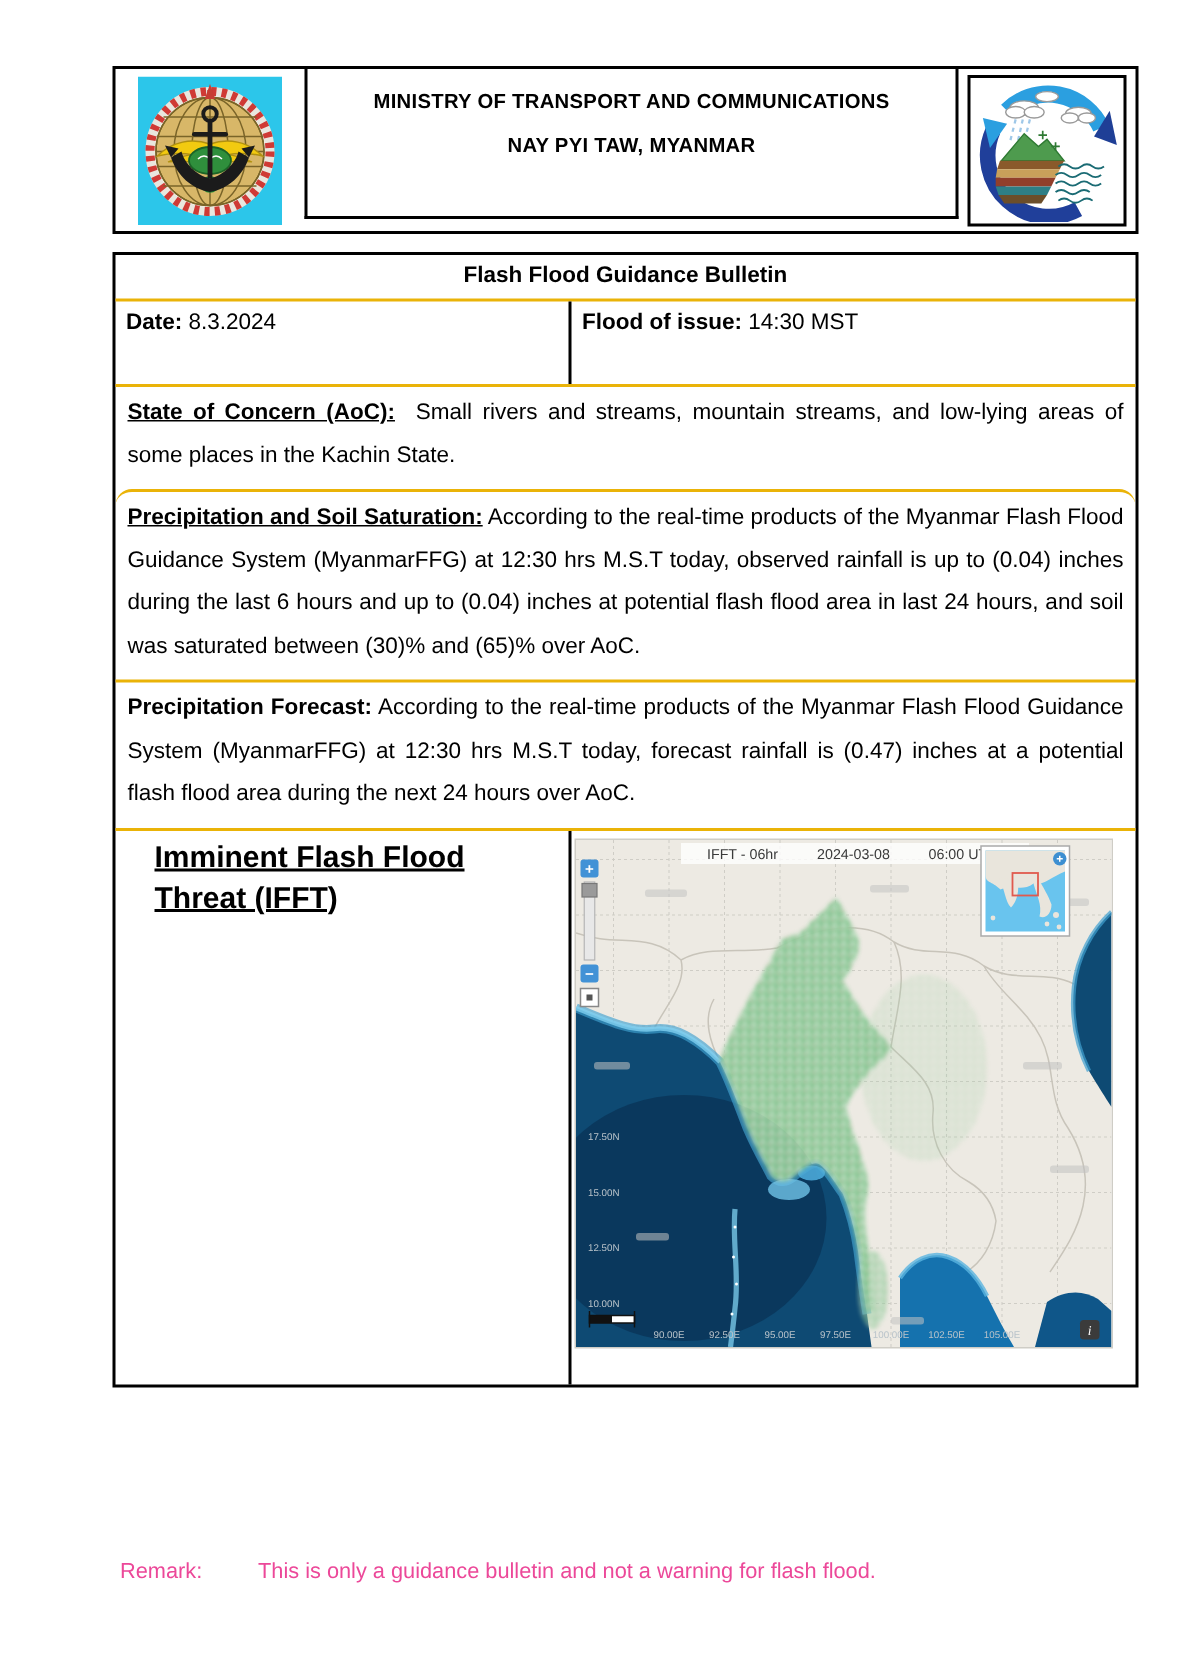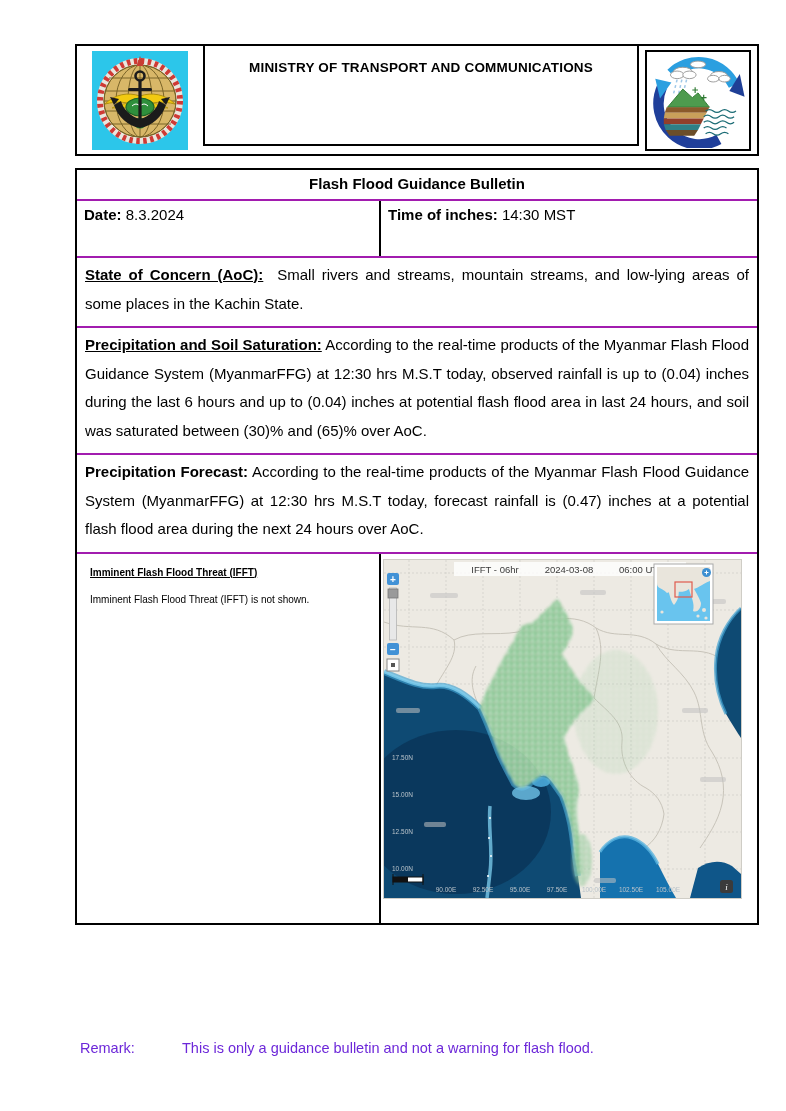--- a/index.html
+++ b/index.html
@@ -9,43 +9,43 @@
   
   .header-box{position:absolute;left:75px;top:44px;width:684px;height:112px;border:2px solid #000;box-sizing:border-box;display:flex;background:#fff;}
   .hcell-logo-left{width:126px;display:flex;align-items:center;justify-content:center;}
   .hcell-text{width:436px;box-sizing:border-box;height:100px;border-left:2px solid #000;border-right:2px solid #000;border-bottom:2px solid #000;text-align:center;padding-top:7px;}
   .hline{font-weight:bold;font-size:13.5px;line-height:29px;letter-spacing:.2px;white-space:nowrap;}
   .hcell-logo-right{flex:1;display:flex;align-items:center;justify-content:center;}
   .rlogo-frame{border:2px solid #000;background:#fff;width:106px;height:101px;display:flex;align-items:center;justify-content:center;box-sizing:border-box;}
 
   
   .main-table{position:absolute;left:75px;top:168px;width:684px;border:2px solid #000;box-sizing:border-box;background:#fff;}
-  .row{border-top:2px solid #a21caf;box-sizing:border-box;}
+  .row{border-top:2px solid #eab308;box-sizing:border-box;}
   .row:first-child{border-top:none;}
   .title-row{height:29px;text-align:center;font-weight:bold;font-size:15px;line-height:27px;}
   .title-row span{}
   .date-row{height:57px;display:flex;font-size:15px;}
   .date-cell{width:302px;box-sizing:border-box;padding:5px 7px;}
   .time-cell{flex:1;border-left:2px solid #000;box-sizing:border-box;padding:5px 7px;}
   .text-row{padding:3px 8px 8px 8px;font-size:15px;line-height:28.5px;text-align:justify;}
   .aoc-row{min-height:55px;}
-  .precip-row{min-height:107px;}
+  .precip-row{min-height:107px;border-radius:11px;}
   .forecast-row{min-height:81px;}
   .lbl{font-weight:bold;}
   .u{text-decoration:underline;}
   .ifft-row{display:flex;height:371px;}
-  .ifft-left{width:302px;box-sizing:border-box;padding:5px 13px;font-size:10px;line-height:27px;}
+  .ifft-left{width:302px;box-sizing:border-box;padding:5px 26px;font-size:20px;line-height:27px;}
   .ifft-left .hdr{font-weight:bold;text-decoration:underline;}
   .ifft-right{flex:1;border-left:2px solid #000;position:relative;box-sizing:border-box;}
   .map-wrap{position:absolute;left:2px;top:5px;width:357px;height:338px;border:1px solid #cfcdc6;box-sizing:content-box;}
 
   
   .remark{position:absolute;left:80px;top:1040px;font-size:14.5px;display:flex;}
   .remark .r-label{width:90px;}
-  .remark .r-text{margin-left:12px;}
+  .remark .r-text{margin-left:2px;}
 </style>
 </head>
 <body>
 
 <div class="page">
 
   <div class="header-box">
     <div class="hcell-logo-left">
 
       <svg width="96" height="99" viewBox="0 0 96 99">
@@ -78,20 +78,21 @@
           <rect x="36" y="37" width="24" height="3" rx="1.5"></rect>
           <path d="M48,68 C39,66 31,58 29,50 L22,54 C26,66 36,75 48,77 C60,75 70,66 74,54 L67,50 C65,58 57,66 48,68 Z"></path>
           <polygon points="22,54 18,46 27,48"></polygon>
           <polygon points="74,54 78,46 69,48"></polygon>
         </g>
       </svg>
     </div>
 
     <div class="hcell-text">
       <div class="hline">MINISTRY OF TRANSPORT AND COMMUNICATIONS</div>
+      <div class="hline">NAY PYI TAW, MYANMAR</div>
     </div>
 
     <div class="hcell-logo-right">
       <div class="rlogo-frame">
 
         <svg width="100" height="95" viewBox="0 0 104 100">
           <path d="M24,22 A41,41 0 0 1 90,34" stroke="#2b9fe0" stroke-width="12" fill="none"></path>
           <polygon points="85,40 96,22 101,46" fill="#1f3f96"></polygon>
           <path d="M14,36 A43,43 0 0 0 74,91" stroke="#203f9a" stroke-width="11" fill="none"></path>
           <polygon points="7,27 24,31 12,48" fill="#2b9fe0"></polygon>
@@ -133,21 +134,21 @@
     <div class="row title-row">
       <span>Flash Flood Guidance Bulletin</span>
     </div>
 
     <div class="row date-row">
       <div class="date-cell">
         <span class="lbl">Date:</span>
         <span>8.3.2024</span>
       </div>
       <div class="time-cell">
-        <span class="lbl">Time of inches:</span>
+        <span class="lbl">Flood of issue:</span>
         <span>14:30 MST</span>
       </div>
     </div>
 
     <div class="row text-row aoc-row">
       <span class="lbl u">State of Concern (AoC):</span>&nbsp;
       <span>Small rivers and streams, mountain streams, and low-lying areas of some places in the Kachin State.</span>
     </div>
 
     <div class="row text-row precip-row">
@@ -156,21 +157,20 @@
     </div>
 
     <div class="row text-row forecast-row">
       <span class="lbl">Precipitation Forecast:</span>
       <span>According to the real-time products of the Myanmar Flash Flood Guidance System (MyanmarFFG) at 12:30 hrs M.S.T today, forecast rainfall is (0.47) inches at a potential flash flood area during the next 24 hours over AoC.</span>
     </div>
 
     <div class="row ifft-row">
       <div class="ifft-left">
         <div class="hdr">Imminent Flash Flood Threat (IFFT)</div>
-        <div>Imminent Flash Flood Threat (IFFT) is not shown.</div>
       </div>
 
       <div class="ifft-right">
         <div class="map-wrap">
           <svg width="357" height="338" viewBox="0 0 357 338">
 
             <rect x="0" y="0" width="357" height="338" fill="#edeae3"></rect>
 
             <g stroke="#cfcdc6" stroke-width="0.7" stroke-dasharray="2 2">
               <line x1="25" y1="0" x2="25" y2="338"></line>
@@ -305,18 +305,18 @@
             <g>
               <rect x="336" y="320" width="13" height="13" rx="2.5" fill="#3b3b3b"></rect>
               <text x="342.5" y="330" text-anchor="middle" font-size="9" font-style="italic" fill="#fff" font-family="Liberation Serif, serif">i</text>
             </g>
           </svg>
         </div>
       </div>
     </div>
   </div>
 
-  <div class="remark" style="color: #6d28d9;">
+  <div class="remark" style="color: #ec4899;">
     <span class="r-label">Remark:</span>
     <span class="r-text">This is only a guidance bulletin and not a warning for flash flood.</span>
   </div>
 
 </div>
 
 </body></html>

